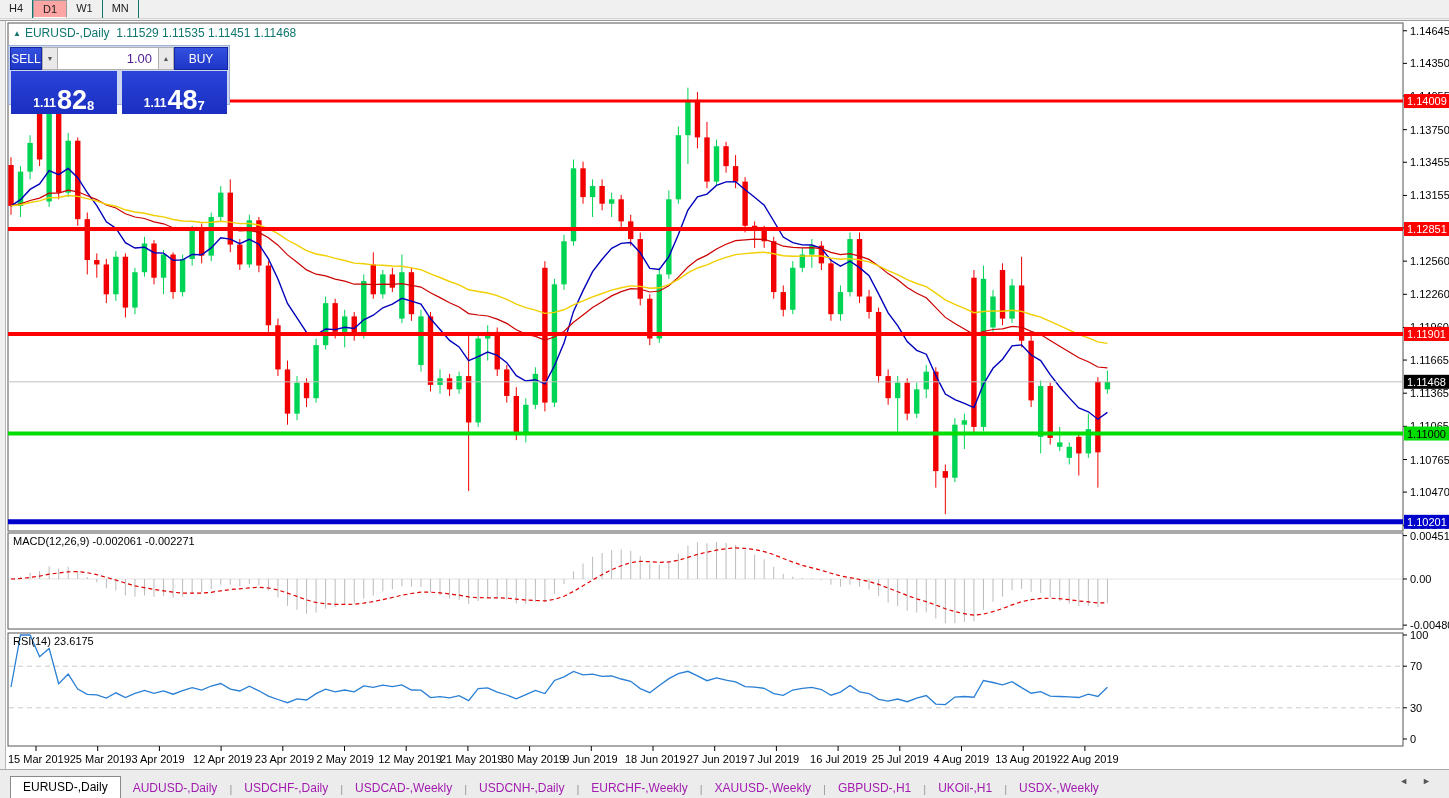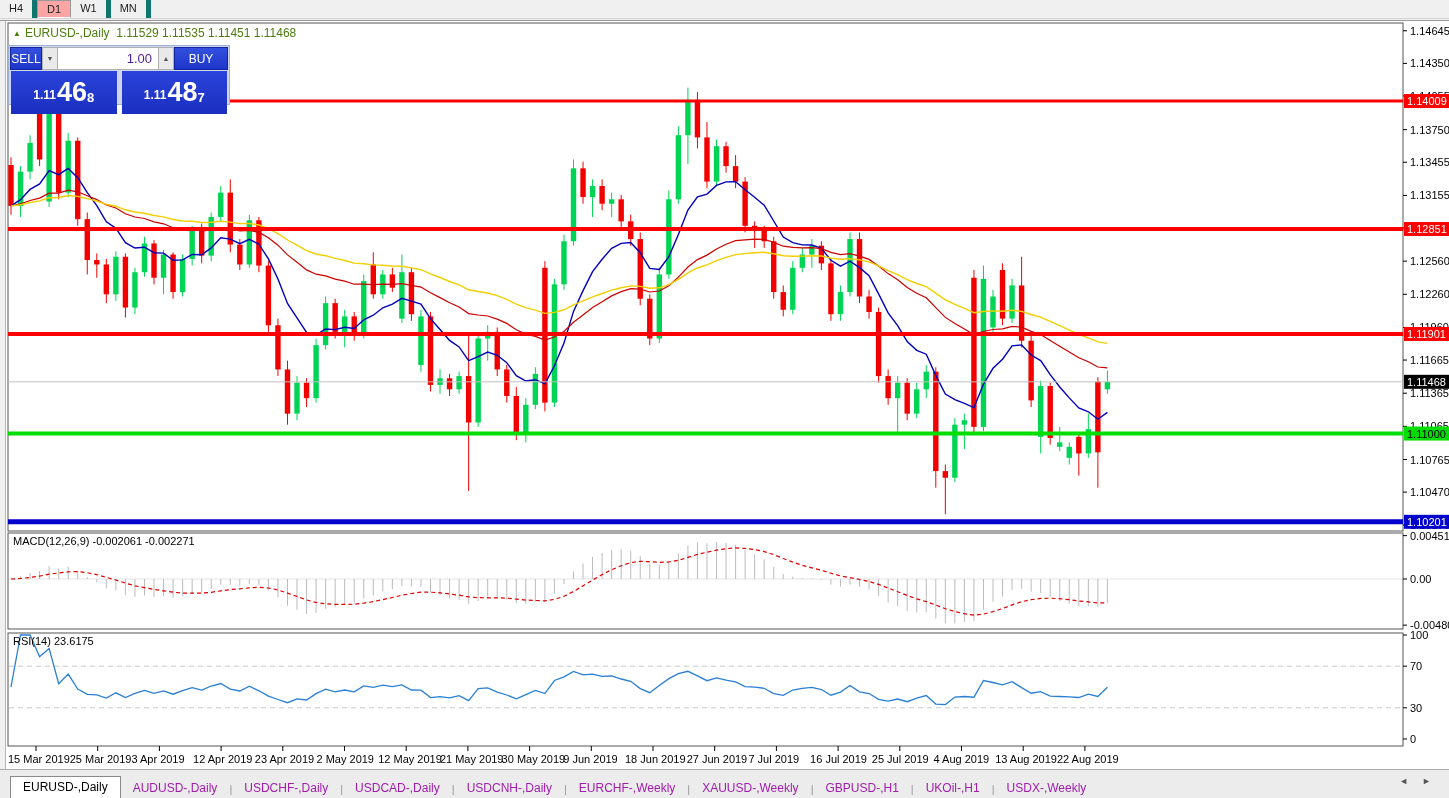--- a/index.html
+++ b/index.html
@@ -1,37 +1,37 @@
 <!DOCTYPE html>
 <html><head>
 <meta charset="utf-8">
 <style>
   html,body{margin:0;padding:0;background:#f0f0f0;font-family:"Liberation Sans",sans-serif;}
   #stage{position:relative;width:1449px;height:798px;background:#f0f0f0;overflow:hidden;}
   
   #tfbar{position:absolute;left:0;top:0;width:1449px;height:18px;background:#f0f0f0;border-bottom:1px solid #d5d5d5;display:flex;align-items:stretch;}
-  .tfbtn{font-size:11px;color:#222;padding:2px 9px 0 9px;border-right:5px solid #0f766e;cursor:default;}
+  .tfbtn{font-size:11px;color:#222;padding:2px 9px 0 9px;border-right:1px solid #0f766e;cursor:default;}
   .tfbtn.active{background:#fca5a5;border:1px solid #9a9a9a;border-bottom-color:#fdfdfd;}
   
   #chartwin{position:absolute;left:0;top:20px;width:1449px;height:748px;background:#ffffff;border-top:1px solid #9a9a9a;}
   #chartwin .leftedge{position:absolute;left:0;top:0;width:5px;height:748px;background:#f0f0f0;border-right:1px solid #b5b5b5;}
   #csvg{position:absolute;left:0;top:0;}
   
-  #title{position:absolute;left:13px;top:5px;font-size:12px;color:#4d7c0f;white-space:nowrap;}
+  #title{position:absolute;left:13px;top:5px;font-size:12px;color:#0f766e;white-space:nowrap;}
   #title .tri{font-size:8px;vertical-align:1px;margin-right:4px;}
   
   #trade{position:absolute;left:8px;top:24px;width:222px;height:60px;background:#ccd6f0;border:1px solid #9fafd6;box-sizing:border-box;}
   #trade .row1{display:flex;height:23px;margin:1px 1px 0 1px;}
   .tradebtn{background:linear-gradient(#3350de,#1e36c8);color:#fff;font-size:12px;text-align:center;line-height:22px;border:1px solid #1226a0;box-sizing:border-box;}
   #sellbtn{width:32px;}
   #buybtn{width:54px;text-align:center;}
   .spinbtn{width:16px;background:#e9e9e9;border:1px solid #b0b0b0;box-sizing:border-box;color:#555;font-size:7px;text-align:center;line-height:21px;}
   #volbox{flex:1;background:#fff;border:1px solid #b0b0b0;border-left:none;border-right:none;font-size:13px;text-align:right;padding-right:6px;line-height:21px;color:#4c1d95;}
   #trade .row2{display:flex;gap:5px;margin:1px 2px 0 2px;}
-  .pricebox{flex:1;background:linear-gradient(#2b43da,#1a2fc0);color:#fff;height:43px;display:flex;align-items:flex-end;justify-content:center;padding-bottom:10px;box-sizing:border-box;}
+  .pricebox{flex:1;background:linear-gradient(#2b43da,#1a2fc0);color:#fff;height:43px;display:flex;align-items:flex-end;justify-content:center;padding-bottom:2px;box-sizing:border-box;}
   .pricebox .small{font-size:12px;font-weight:bold;margin:0 1px 2px 0;}
   .pricebox .big{font-size:27px;font-weight:bold;line-height:24px;}
   .pricebox .sup{font-size:13px;font-weight:bold;vertical-align:top;line-height:12px;}
   
   .indlabel{position:absolute;font-size:11px;color:#000;white-space:nowrap;}
   
   #tabbar{position:absolute;left:0;top:769px;width:1449px;height:29px;background:#ececec;border-top:1px solid #aaa;display:flex;align-items:flex-end;}
   #tabs{display:flex;align-items:flex-end;height:24px;margin-left:10px;}
   .tab{font-size:12px;color:#a21caf;padding:3px 12px 4px 12px;white-space:nowrap;}
   .tab.active{background:#fff;border:1px solid #8a8a8a;border-bottom:1px solid #fff;color:#000;}
@@ -540,21 +540,21 @@
       <div class="row1">
         <div class="tradebtn" id="sellbtn">SELL</div>
         <div class="spinbtn">▼</div>
         <div id="volbox">1.00</div>
         <div class="spinbtn">▲</div>
         <div class="tradebtn" id="buybtn">BUY</div>
       </div>
       <div class="row2">
         <div class="pricebox">
           <span class="small">1.11</span>
-            <span class="big">46</span>
+            <span class="big">82</span>
             <span class="sup">8</span>
         </div>
         <div class="pricebox">
           <span class="small">1.11</span>
             <span class="big">48</span>
             <span class="sup">7</span>
         </div>
       </div>
     </div>
 
@@ -566,21 +566,21 @@
     </div>
   </div>
 
   <div id="tabbar">
     <div id="tabs">
         <div class="tab active">EURUSD-,Daily</div>
         <div class="tab">AUDUSD-,Daily</div>
         <div class="tabsep">|</div>
         <div class="tab">USDCHF-,Daily</div>
         <div class="tabsep">|</div>
-        <div class="tab">USDCAD-,Daily</div>
+        <div class="tab">USDCAD-,Weekly</div>
         <div class="tabsep">|</div>
         <div class="tab">USDCNH-,Daily</div>
         <div class="tabsep">|</div>
         <div class="tab">EURCHF-,Weekly</div>
         <div class="tabsep">|</div>
         <div class="tab">XAUUSD-,Weekly</div>
         <div class="tabsep">|</div>
         <div class="tab">GBPUSD-,H1</div>
         <div class="tabsep">|</div>
         <div class="tab">UKOil-,H1</div>

